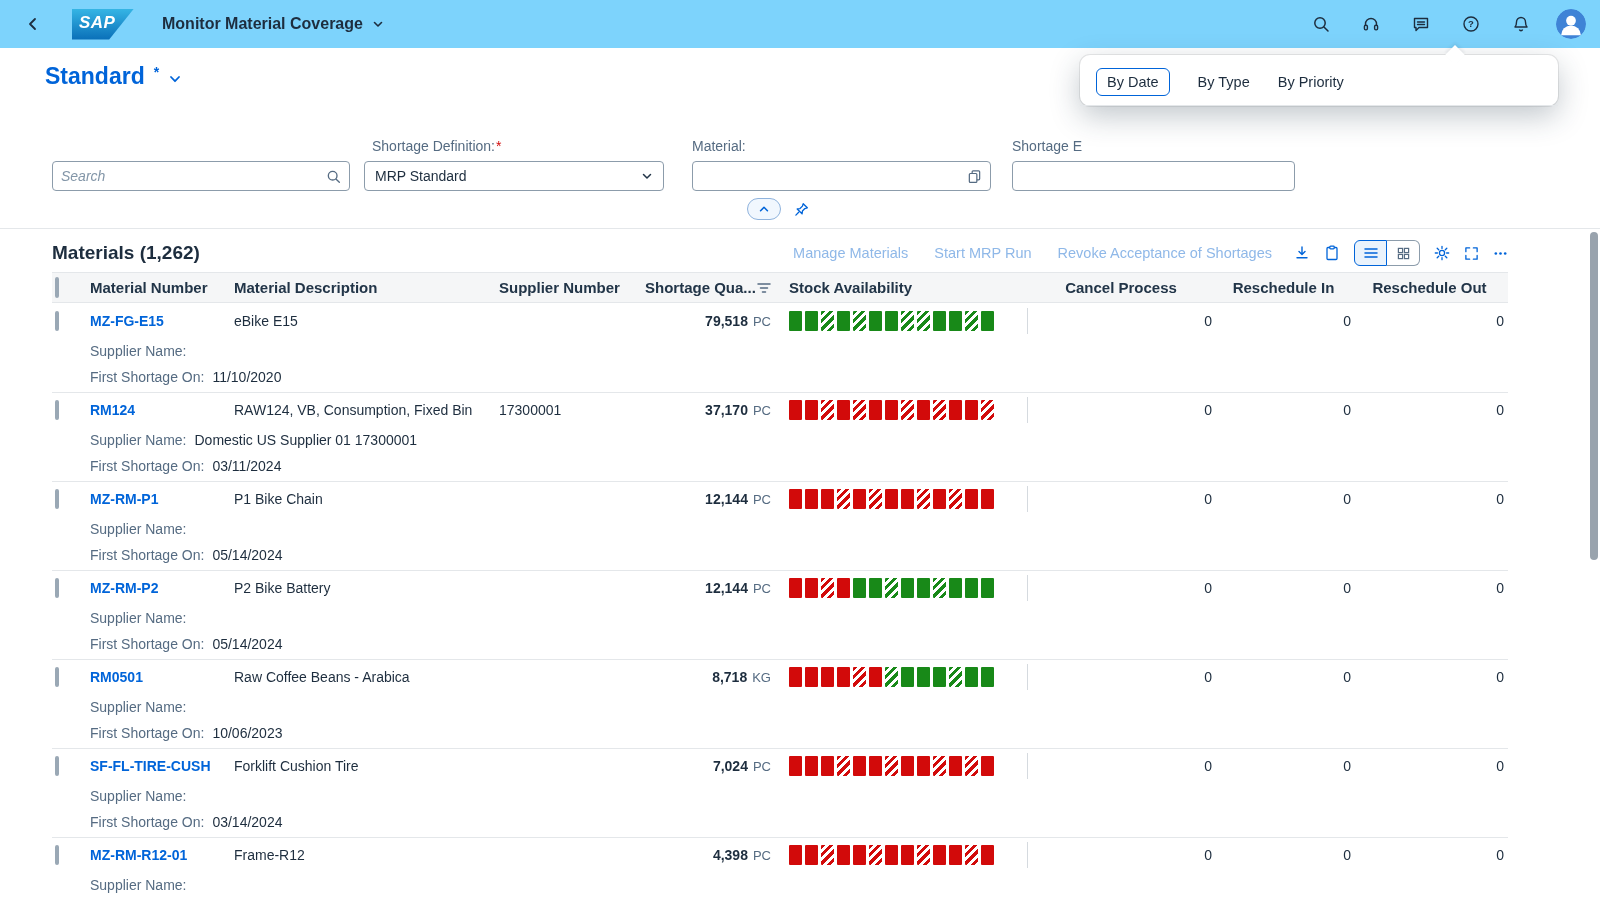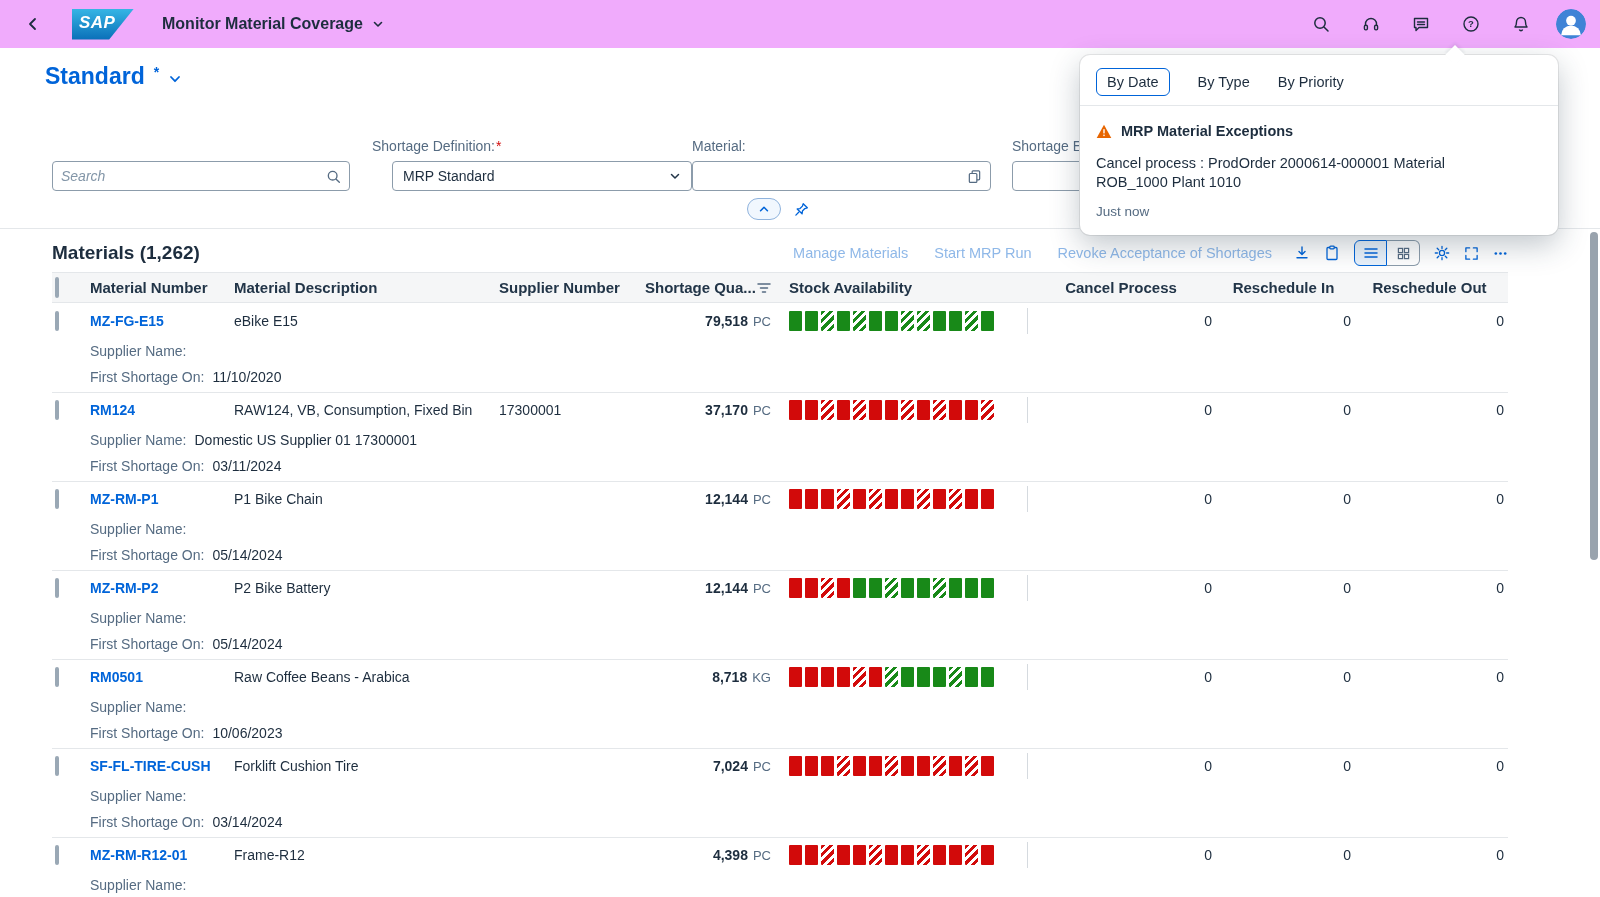--- a/index.html
+++ b/index.html
@@ -5,21 +5,21 @@
   html,body{margin:0;padding:0;}
   body{
     width:1600px;height:897px;overflow:hidden;position:relative;
     background:#fff;font-family:"Liberation Sans","DejaVu Sans",sans-serif;
     color:#1d2d3e;-webkit-font-smoothing:antialiased;
   }
   .icon-btn{width:38px;height:38px;display:flex;align-items:center;justify-content:center;border:none;background:transparent;cursor:pointer;padding:0;}
   svg{display:block;}
 
   
-  .shell{position:absolute;top:0;left:0;width:100%;height:48px;display:flex;align-items:center;background:#f0abfc;z-index:10;}
+  .shell{position:absolute;top:0;left:0;width:100%;height:48px;display:flex;align-items:center;background:#7dd3fc;z-index:10;}
   .back-btn{margin-left:14px;}
   .sap-logo{margin-left:20px;width:62px;height:31px;background:linear-gradient(180deg,#35b5e5,#0a6fb8);
     clip-path:polygon(0 0,100% 0,60% 100%,0 100%);display:flex;align-items:center;}
   .sap-logo span{color:#fff;font-weight:700;font-style:italic;font-size:17px;letter-spacing:.5px;margin-left:7px;margin-top:-2px;}
   .app-title{margin-left:28px;display:flex;align-items:center;gap:9px;font-size:16px;font-weight:700;color:#1d2d3e;cursor:pointer;}
   .shell-right{margin-left:auto;margin-right:10px;display:flex;align-items:center;gap:12px;}
   .avatar{width:30px;height:30px;border-radius:50%;overflow:hidden;}
 
   
   .variant{position:absolute;top:63px;left:45px;display:flex;align-items:flex-start;gap:9px;color:#0064d9;cursor:pointer;}
@@ -29,21 +29,21 @@
 
   
   .flabel{position:absolute;top:138px;font-size:14px;color:#556b82;white-space:nowrap;}
   .req{color:#d20a0a;margin-left:1px;}
   .fcontrol{position:absolute;top:161px;height:30px;box-sizing:border-box;border:1px solid #8c9cab;border-radius:4px;background:#fff;
     display:flex;align-items:center;font-size:14px;color:#1d2d3e;}
   .fcontrol input{border:none;outline:none;flex:1;height:100%;padding:0 8px;font-size:14px;font-family:inherit;color:#1d2d3e;background:transparent;}
   .fcontrol input::placeholder{color:#8396a8;font-style:italic;}
   .fc-icon{padding:0 8px 0 4px;display:flex;align-items:center;}
   #f-search{left:52px;width:298px;}
-  #f-shortagedef{left:392px;width:300px;justify-content:space-between;padding:0 10px;cursor:pointer;}
+  #f-shortagedef{left:364px;width:300px;justify-content:space-between;padding:0 10px;cursor:pointer;}
   #f-material{left:692px;width:299px;}
   #f-shortage-end{left:1012px;width:283px;}
 
   .collapse-group{position:absolute;top:198px;left:747px;display:flex;gap:5px;align-items:center;z-index:5;}
   .collapse-btn{width:34px;height:22px;border-radius:12px;border:1px solid #8fb3dd;background:#f1f7fe;display:flex;align-items:center;justify-content:center;cursor:pointer;}
   .pin-btn{width:30px;height:22px;border-radius:12px;border:none;background:transparent;display:flex;align-items:center;justify-content:center;cursor:pointer;}
 
   .filter-divider{position:absolute;top:228px;left:0;width:100%;height:1px;background:#e4e7ea;}
 
   
@@ -619,29 +619,15 @@
   </div>
 </div>
 
 <div class="popover">
   <div class="popover-arrow"></div>
   <div class="popover-tabs">
     <span class="ntab selected">By Date</span>
     <span class="ntab">By Type</span>
     <span class="ntab">By Priority</span>
   </div>
-  <div class="popover-body">
-    <div class="notif-title">
-      <span>
-          <svg width="16" height="15" viewBox="0 0 16 15">
-            <path d="M8 0.8 L15.3 14 H0.7 Z" fill="#e76500"></path>
-            <rect x="7.3" y="5.2" width="1.4" height="4.2" fill="#fff"></rect>
-            <rect x="7.3" y="10.6" width="1.4" height="1.5" fill="#fff"></rect>
-          </svg>
-        </span>
-      <span>MRP Material Exceptions</span>
-    </div>
-    <div class="notif-msg">Cancel process : ProdOrder 2000614-000001 Material ROB_1000 Plant 1010</div>
-    <div class="notif-time">Just now</div>
-  </div>
 </div>
 
 <div class="scroll-thumb"></div>
 
 </body></html>

